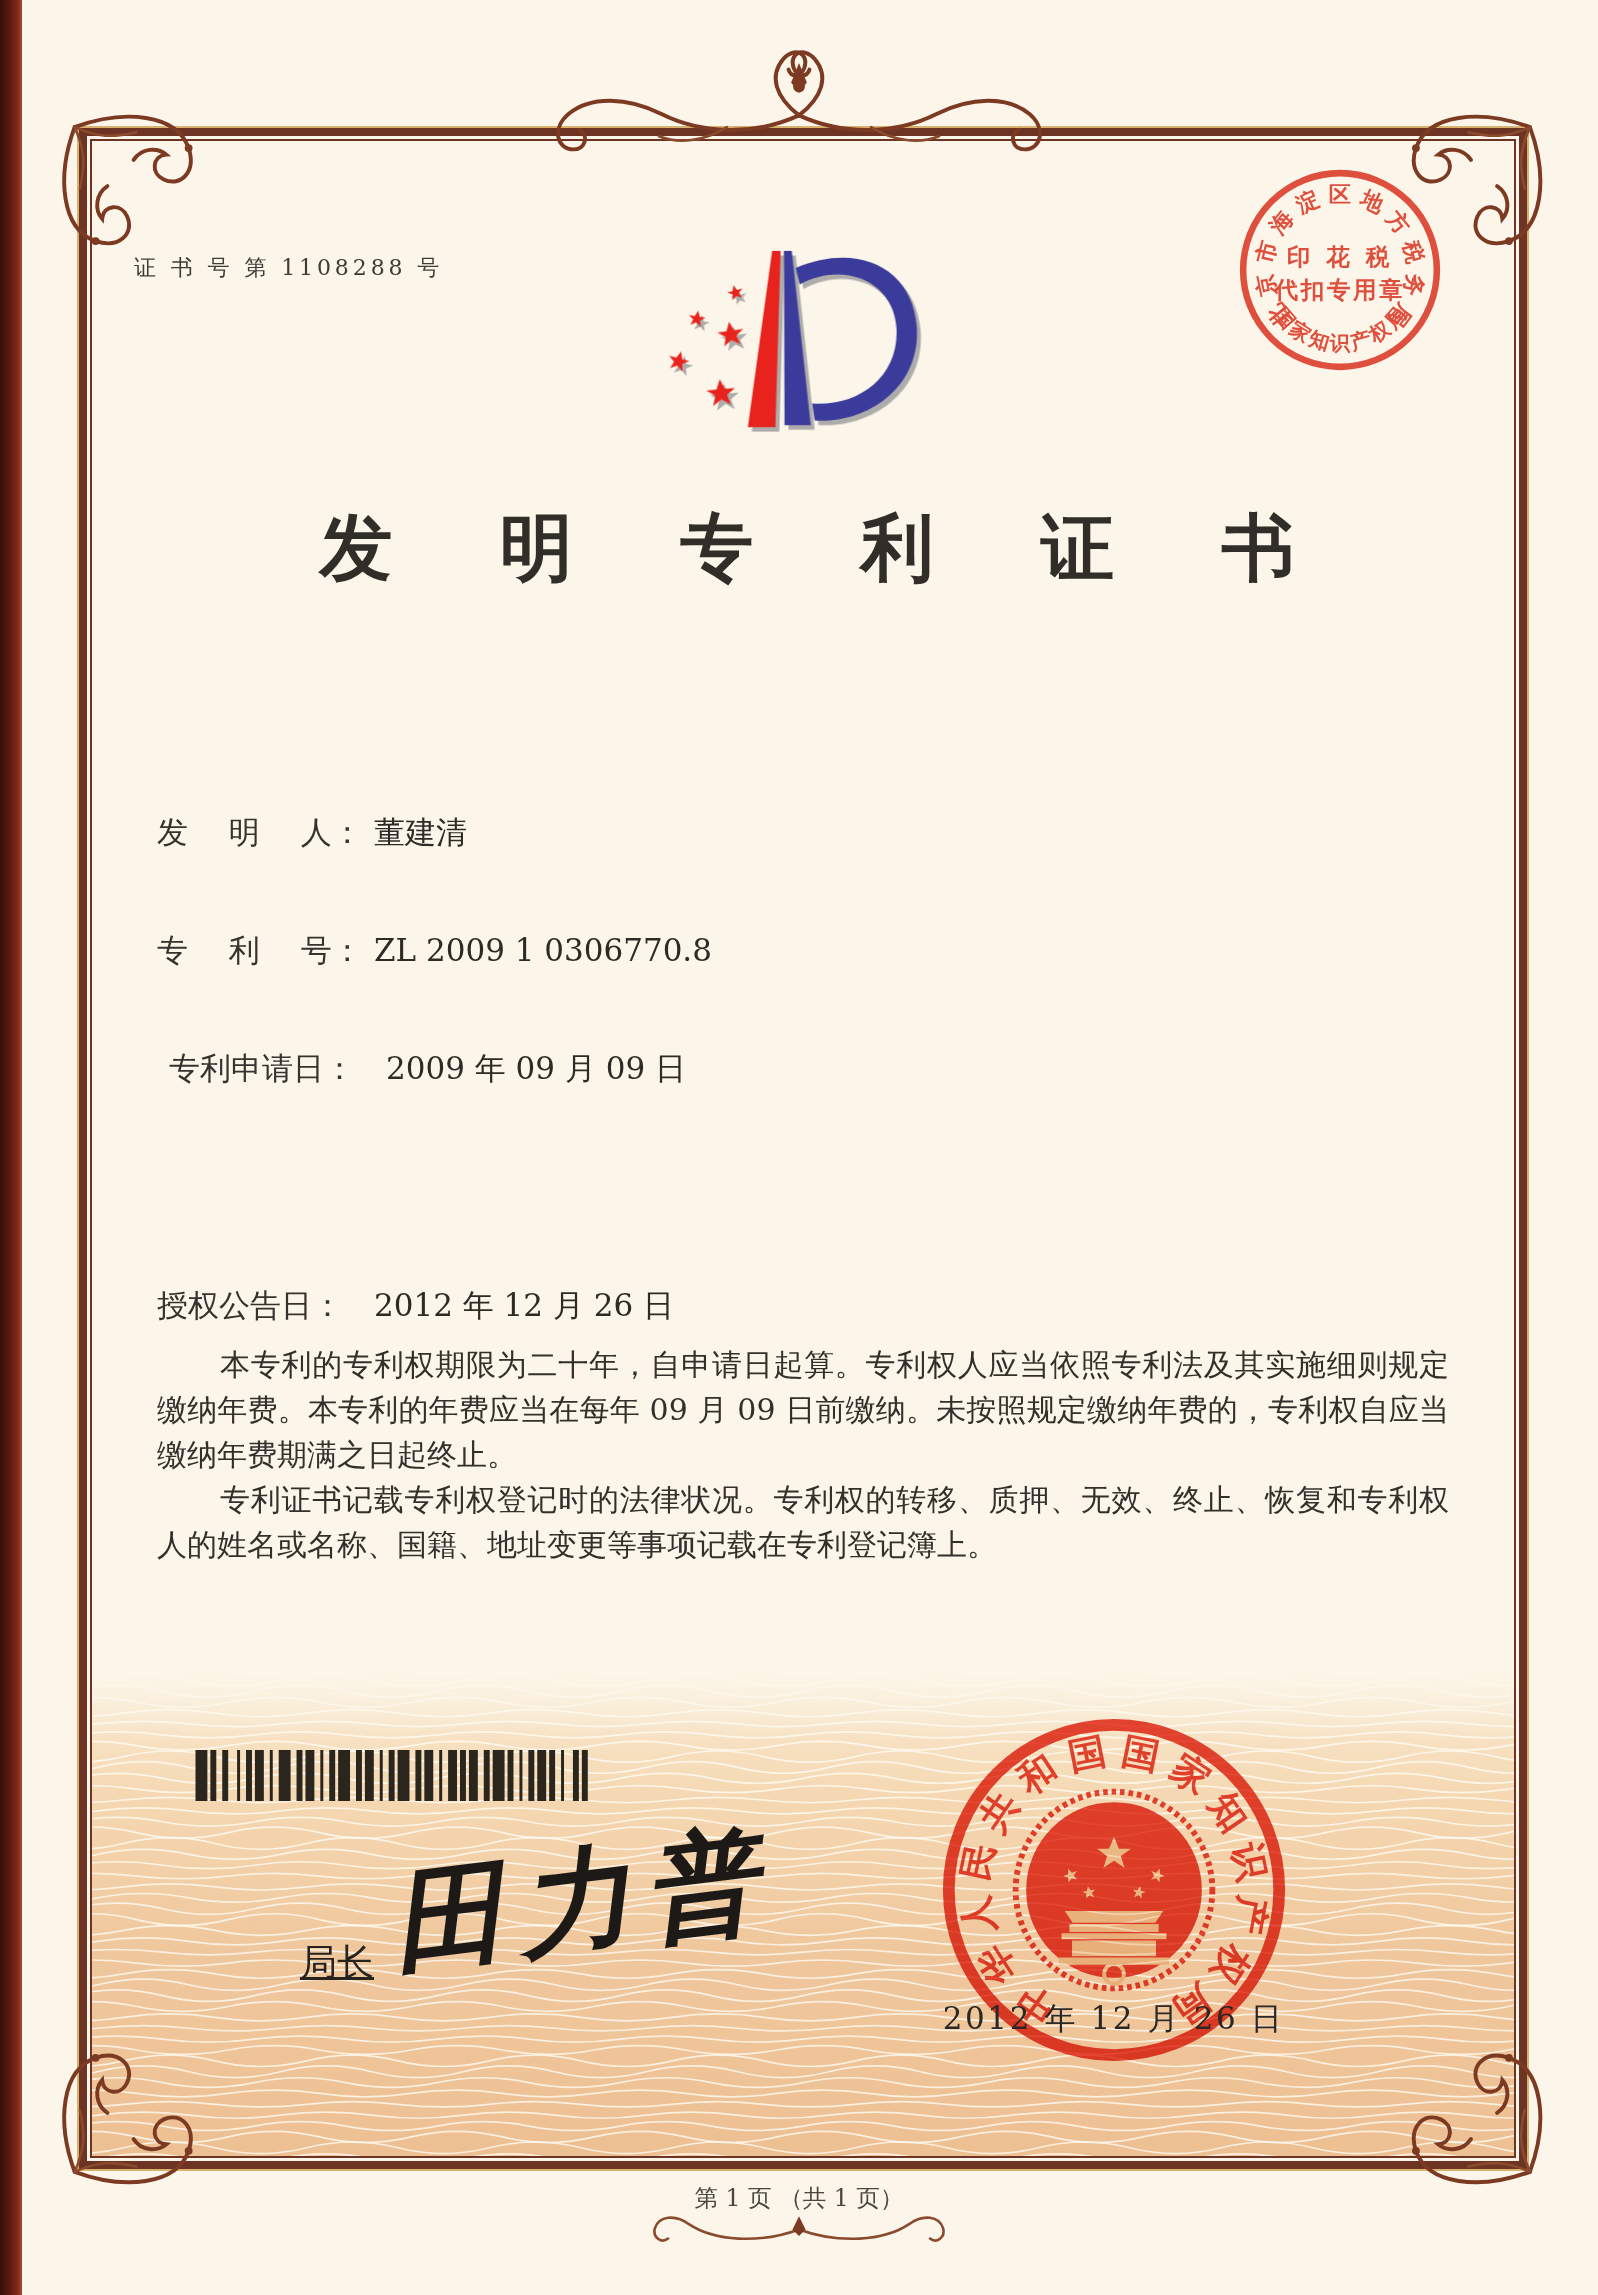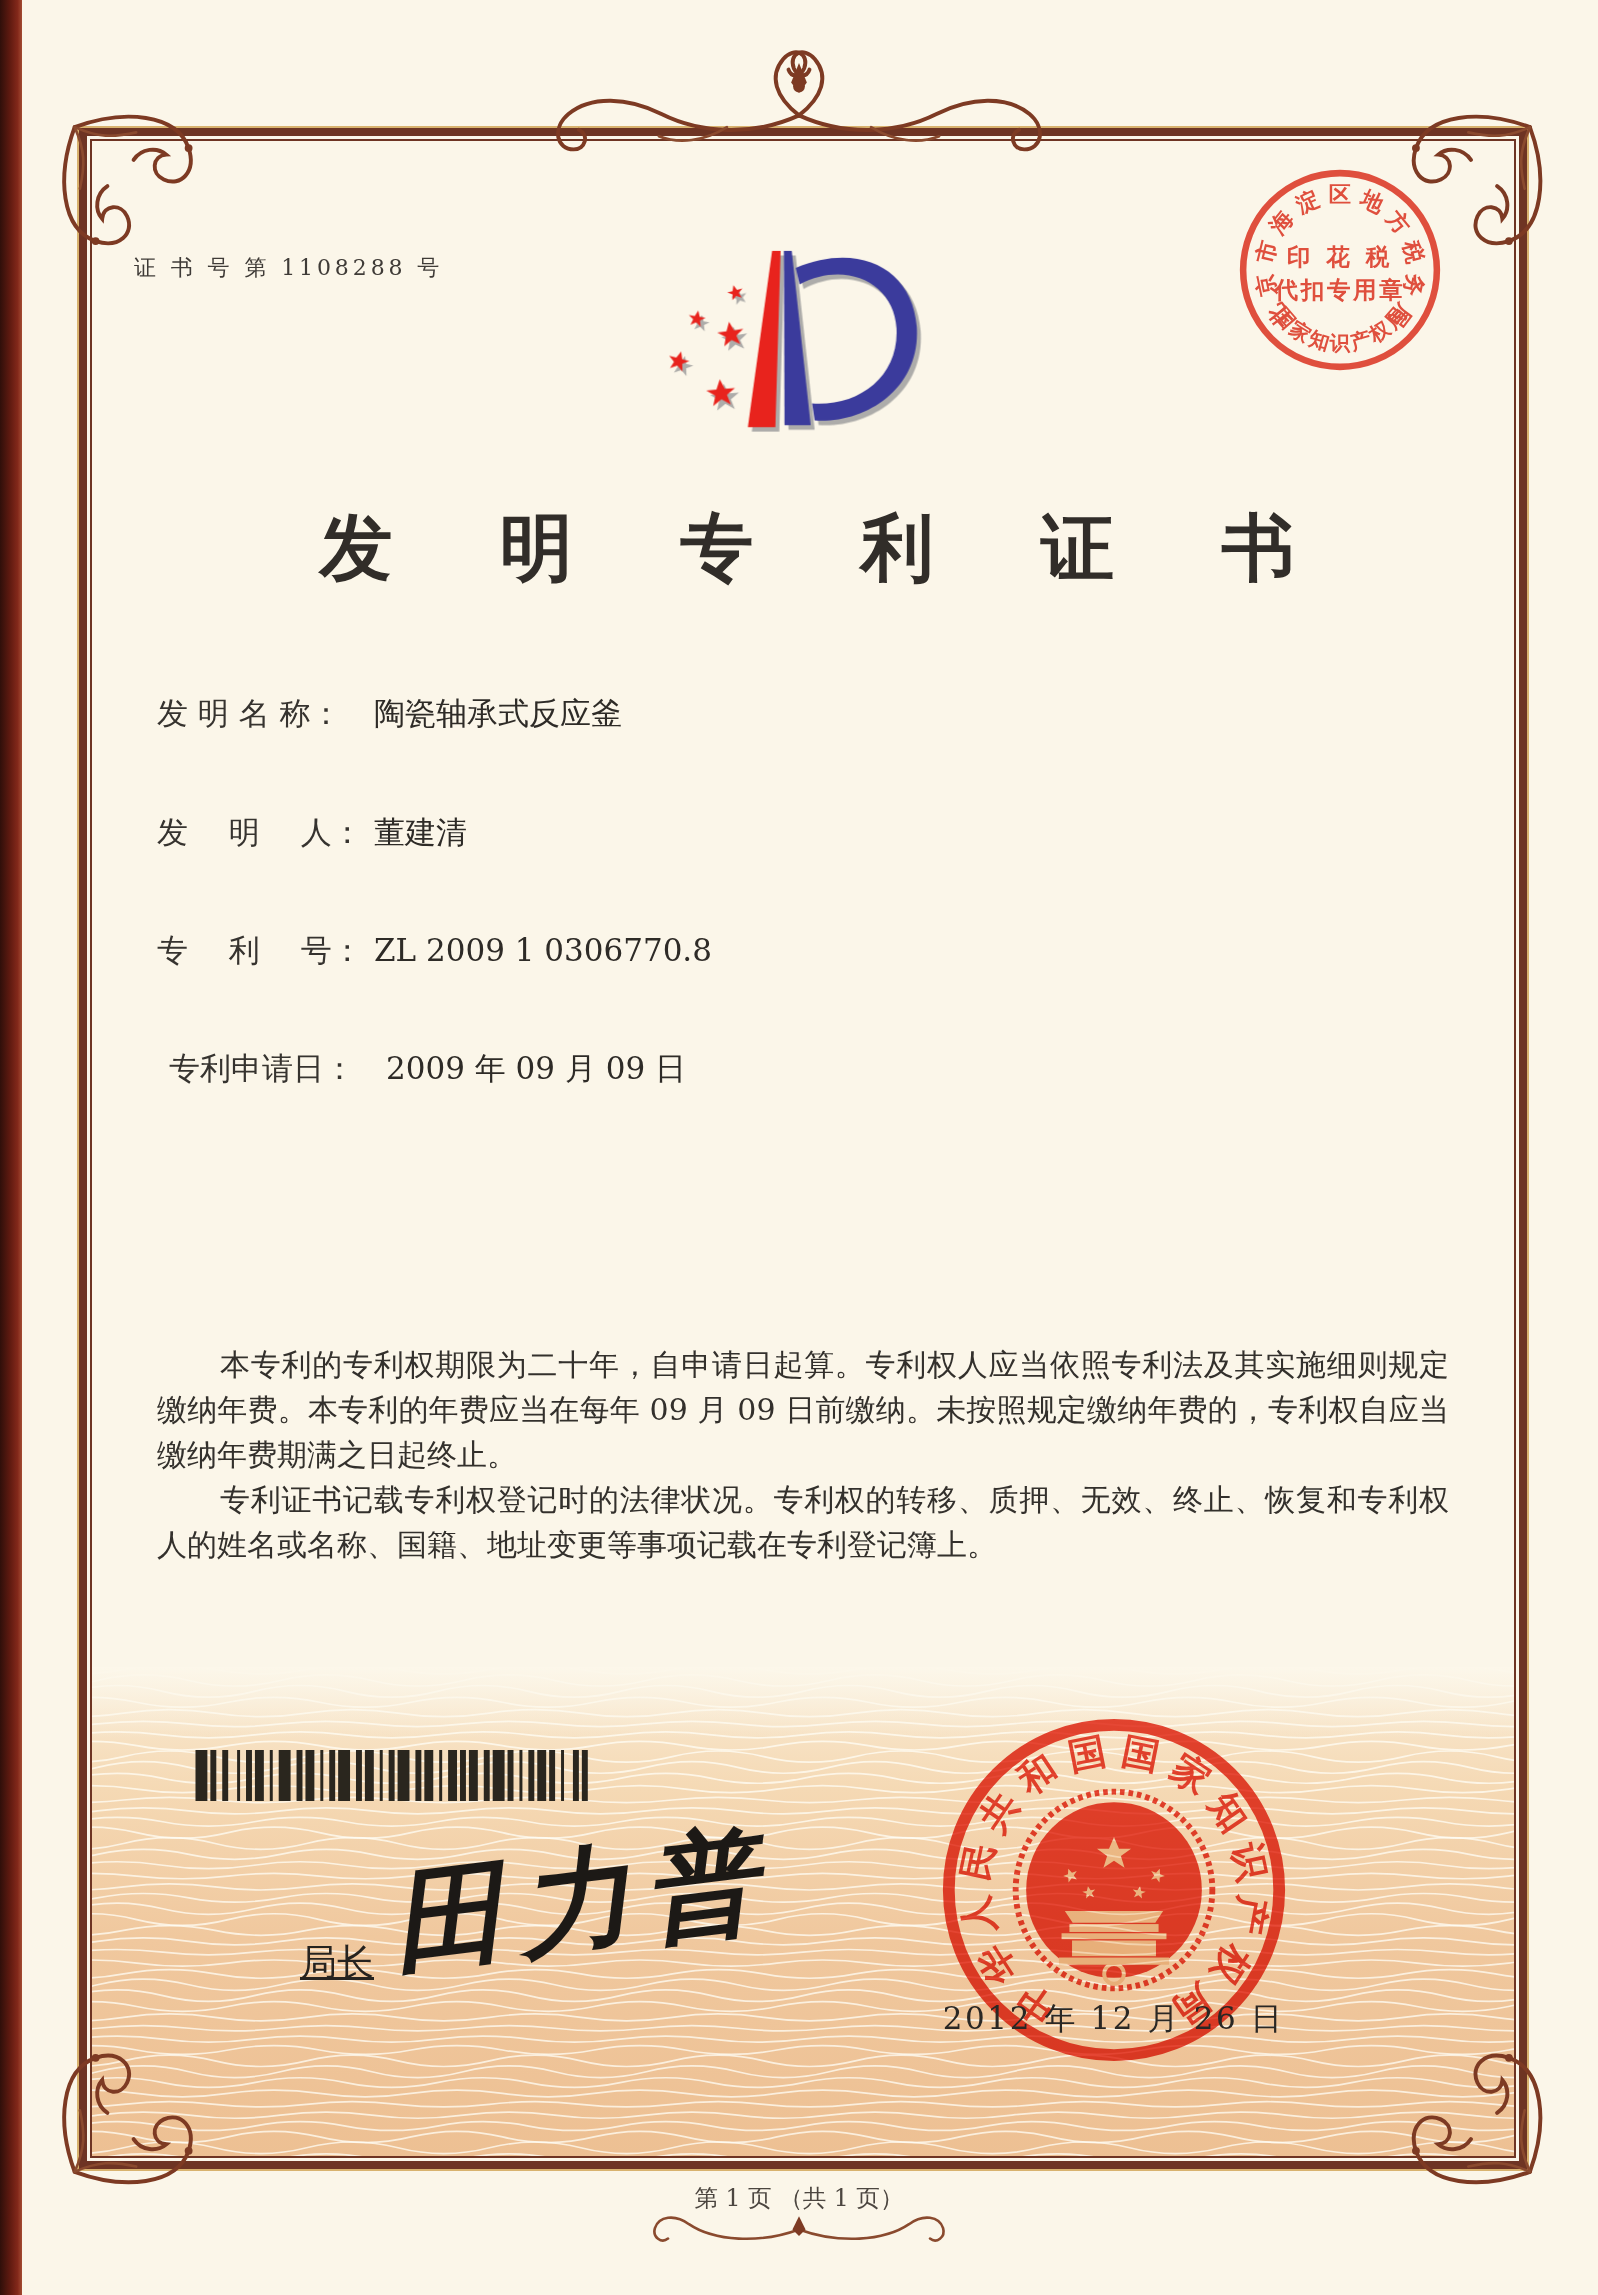--- a/index.html
+++ b/index.html
@@ -194,31 +194,31 @@
           <text text-anchor="middle" dominant-baseline="central" font-size="31" font-weight="700" fill="#e14434" transform="translate(225.5,259.3) rotate(-32.7)">权</text>
           <text text-anchor="middle" dominant-baseline="central" font-size="31" font-weight="700" fill="#e14434" transform="translate(249.5,238.5) rotate(-49.0)">局</text>
         </g>
       <text x="165" y="158" text-anchor="middle" font-size="36" font-weight="700" fill="#e14434" letter-spacing="6">印 花 税</text>
       <text x="165" y="208" text-anchor="middle" font-size="36" font-weight="700" fill="#e14434" letter-spacing="4">代扣专用章</text>
     </g>
   </svg>
 
   <div class="abs title">发 明 专 利 证 书</div>
 
-  <div class="abs field" style="top:693px;">
-    <span class="flabel">发 明 名 称：</span><span class="fvalue">陶瓷轴承式反应釜</span>
-  </div>
   <div class="abs field" style="top:812px;">
     <span class="flabel">发　 明　 人：</span><span class="fvalue">董建清</span>
   </div>
   <div class="abs field" style="top:930px;">
     <span class="flabel">专　 利　 号：</span><span class="fvalue">ZL 2009 1 0306770.8</span>
   </div>
   <div class="abs field" style="top:1048px;margin-left:12px;">
     <span class="flabel">专利申请日：</span><span class="fvalue">2009 年 09 月 09 日</span>
+  </div>
+  <div class="abs field" style="top:1285px;">
+    <span class="flabel">授权公告日：</span><span class="fvalue">2012 年 12 月 26 日</span>
   </div>
 
   <div class="abs bodytext">
     <p>本专利的专利权期限为二十年，自申请日起算。专利权人应当依照专利法及其实施细则规定缴纳年费。本专利的年费应当在每年 09 月 09 日前缴纳。未按照规定缴纳年费的，专利权自应当缴纳年费期满之日起终止。</p>
     <p>专利证书记载专利权登记时的法律状况。专利权的转移、质押、无效、终止、恢复和专利权人的姓名或名称、国籍、地址变更等事项记载在专利登记簿上。</p>
   </div>
 
   <svg id="barcode" class="abs" style="left:187px;top:1750px;z-index:2;" width="409" height="51" preserveAspectRatio="none" viewBox="0 0 289 78">
       <rect x="6.0" y="0" width="8.4" height="78" fill="#2a261e"></rect>
       <rect x="16.5" y="0" width="4.2" height="78" fill="#2a261e"></rect>

